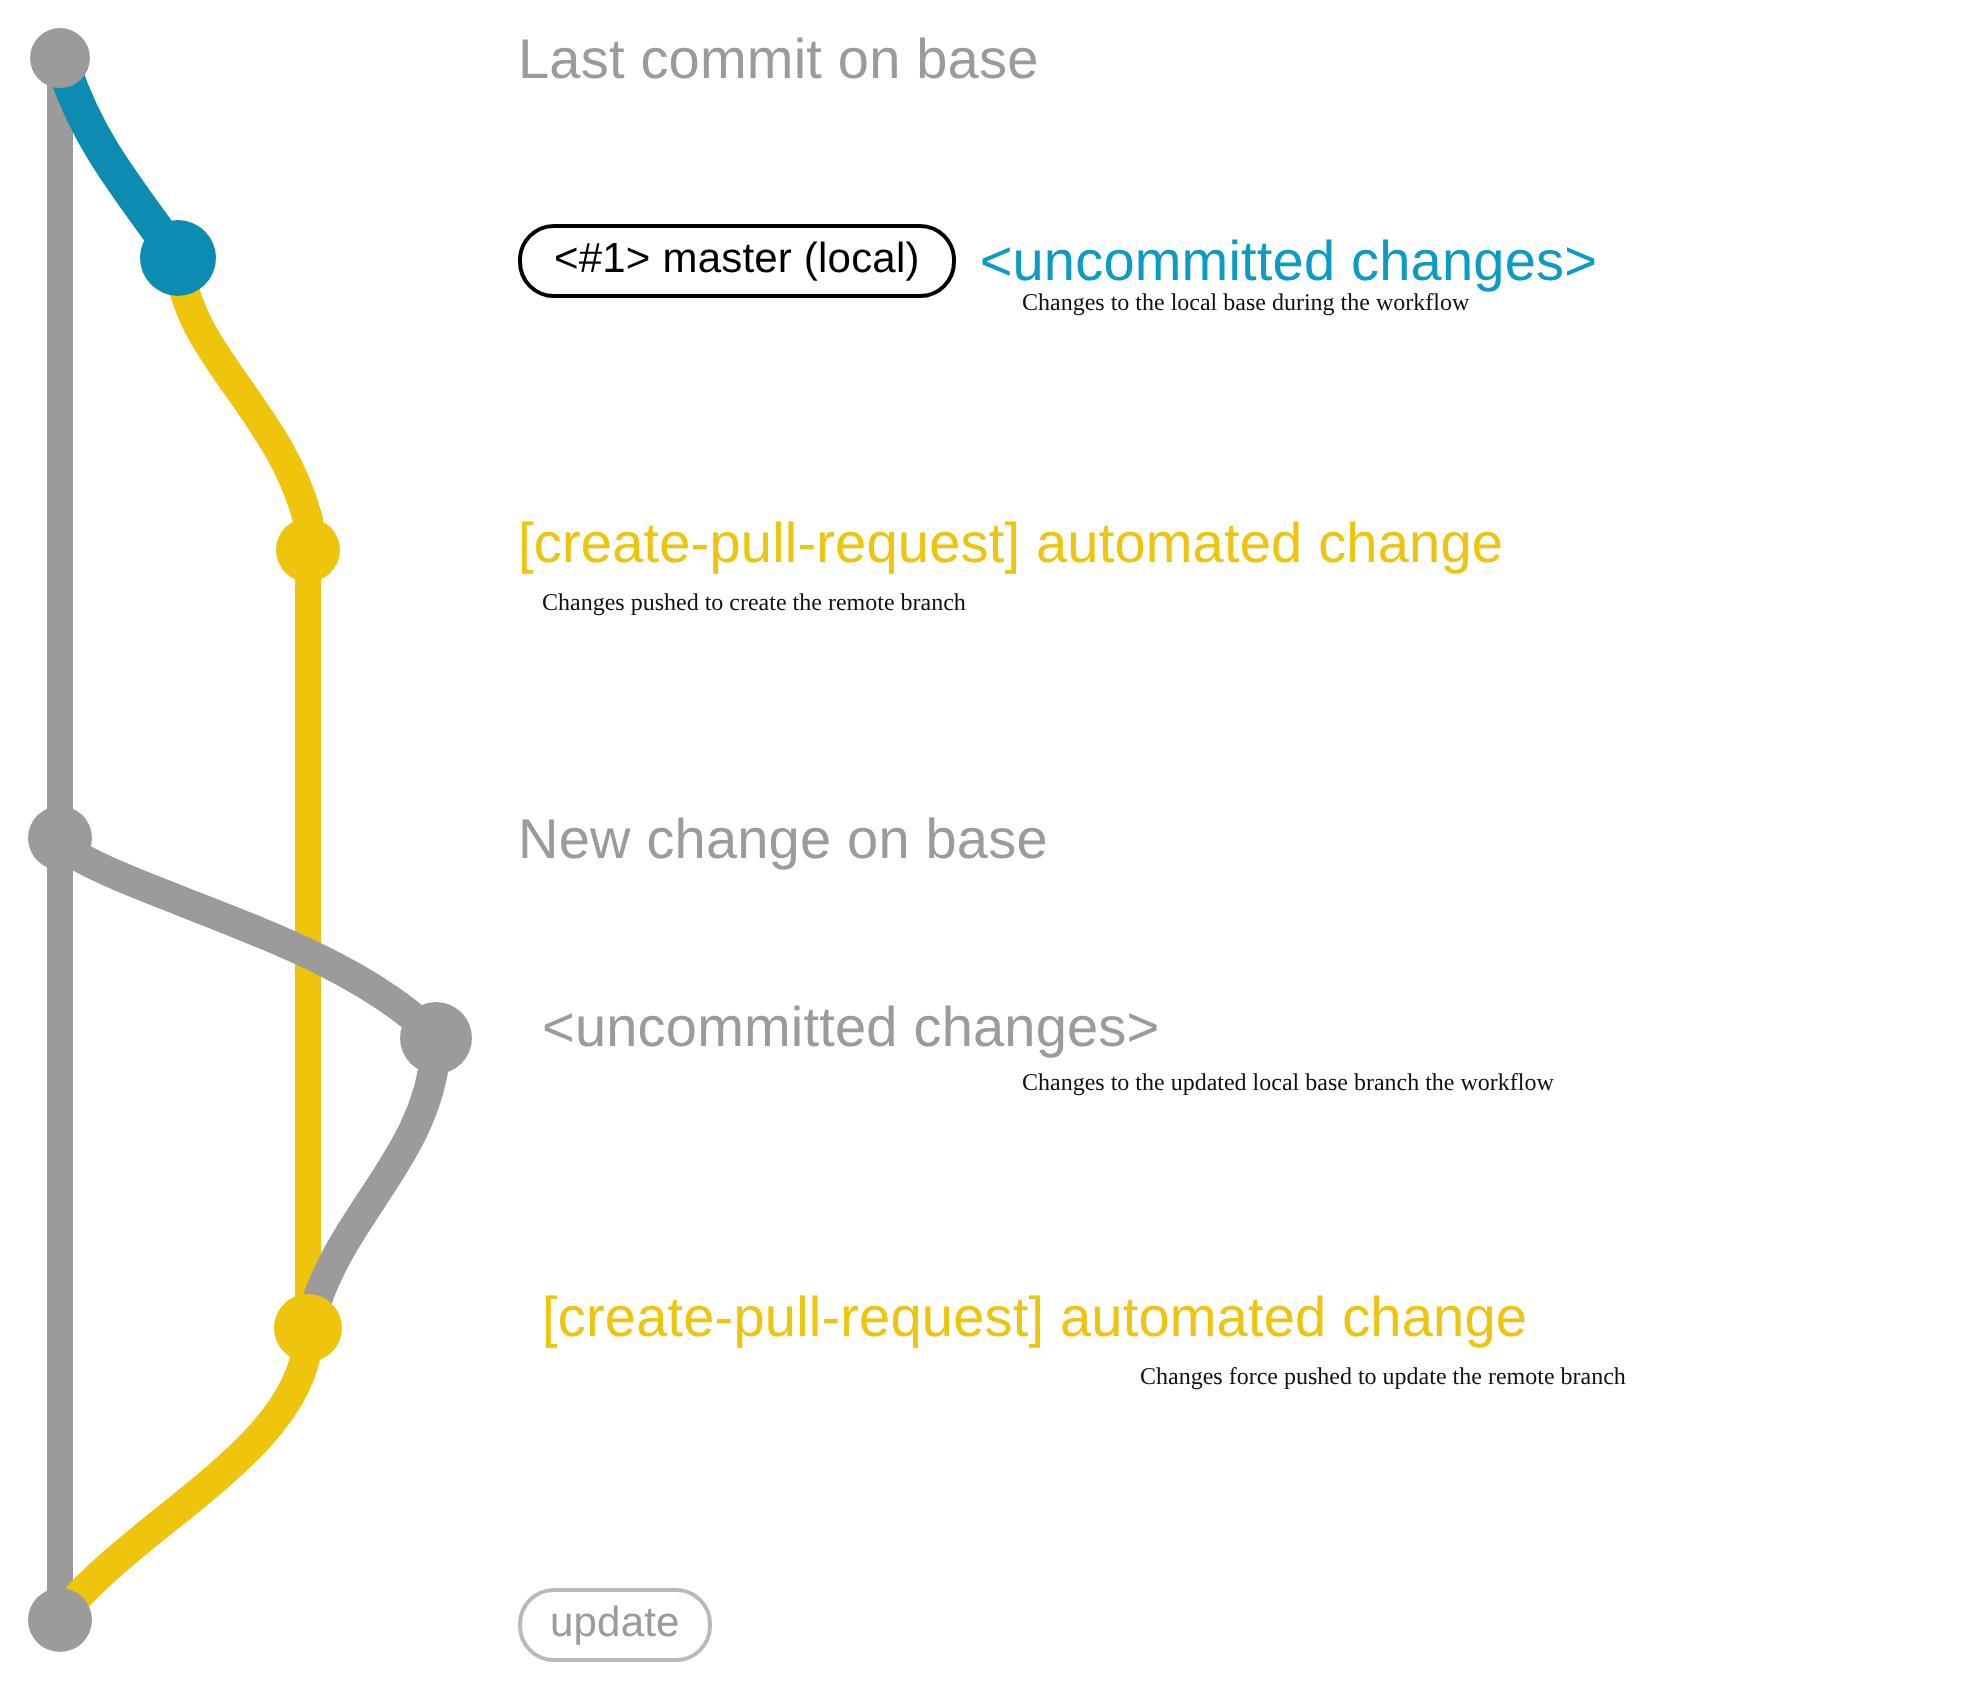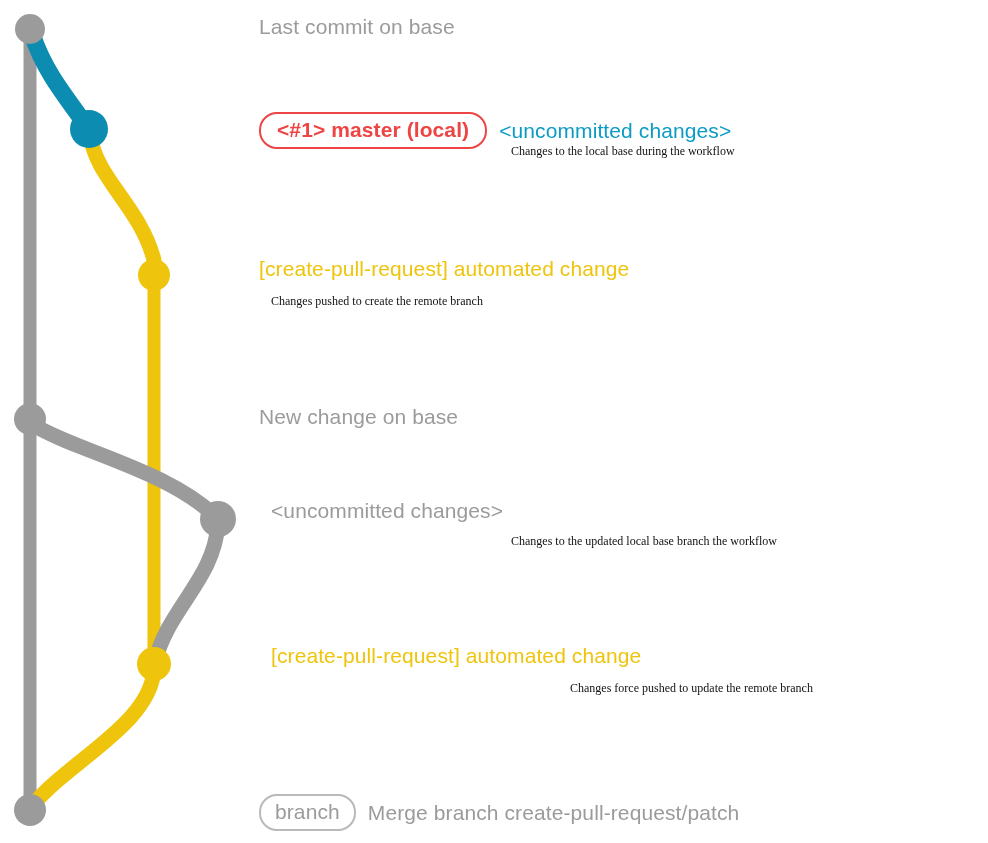--- a/index.html
+++ b/index.html
@@ -36,27 +36,27 @@
     align-items: center;
     justify-content: center;
     border: 2px solid currentColor;
     border-radius: 18px;
     padding: 5px 16px 7px 16px;
     font-size: 21px;
     line-height: 1;
     letter-spacing: 0.1px;
     box-sizing: border-box;
   }
-  .badge-blue  { color: #ef4444; font-weight: bold; }
+  .badge-blue  { color: #000000; }
   .badge-gray  { color: #9b9b9b; border-color: #b9b9b9; }
   .badge-yellow{ color: #efc40c; }
   .badge-master{ color: #9b9b9b; border-color: #b9b9b9; padding: 5px 14px 7px 14px; }
 
   .headline {
-    font-size: 21px;
+    font-size: 28px;
     line-height: 1;
     letter-spacing: 0.1px;
   }
   .hl-gray   { color: #9b9b9b; }
   .hl-blue   { color: #0b9bc4; }
   .hl-yellow { color: #efc40c; text-align: center; }
 
   .gap { width: 12px; height: 1px; }
 
   .subtext {
@@ -135,16 +135,15 @@
 </div>
 <div class="subtext" id="sub-local-2">Changes to the updated local base branch the workflow</div>
 
 <div class="row" id="row-patch">
   <span class="gap"></span>
   <span class="headline hl-yellow">[create-pull-request] automated change</span>
 </div>
 <div class="subtext" id="sub-patch">Changes force pushed to update the remote branch</div>
 
 <div class="row" id="row-master">
-  <span class="badge badge-master">branch</span>
+  <span class="badge badge-master">update</span>
   <span class="gap"></span>
-  <span class="headline hl-gray">Merge branch create-pull-request/patch</span>
 </div>
 
 </body></html>

